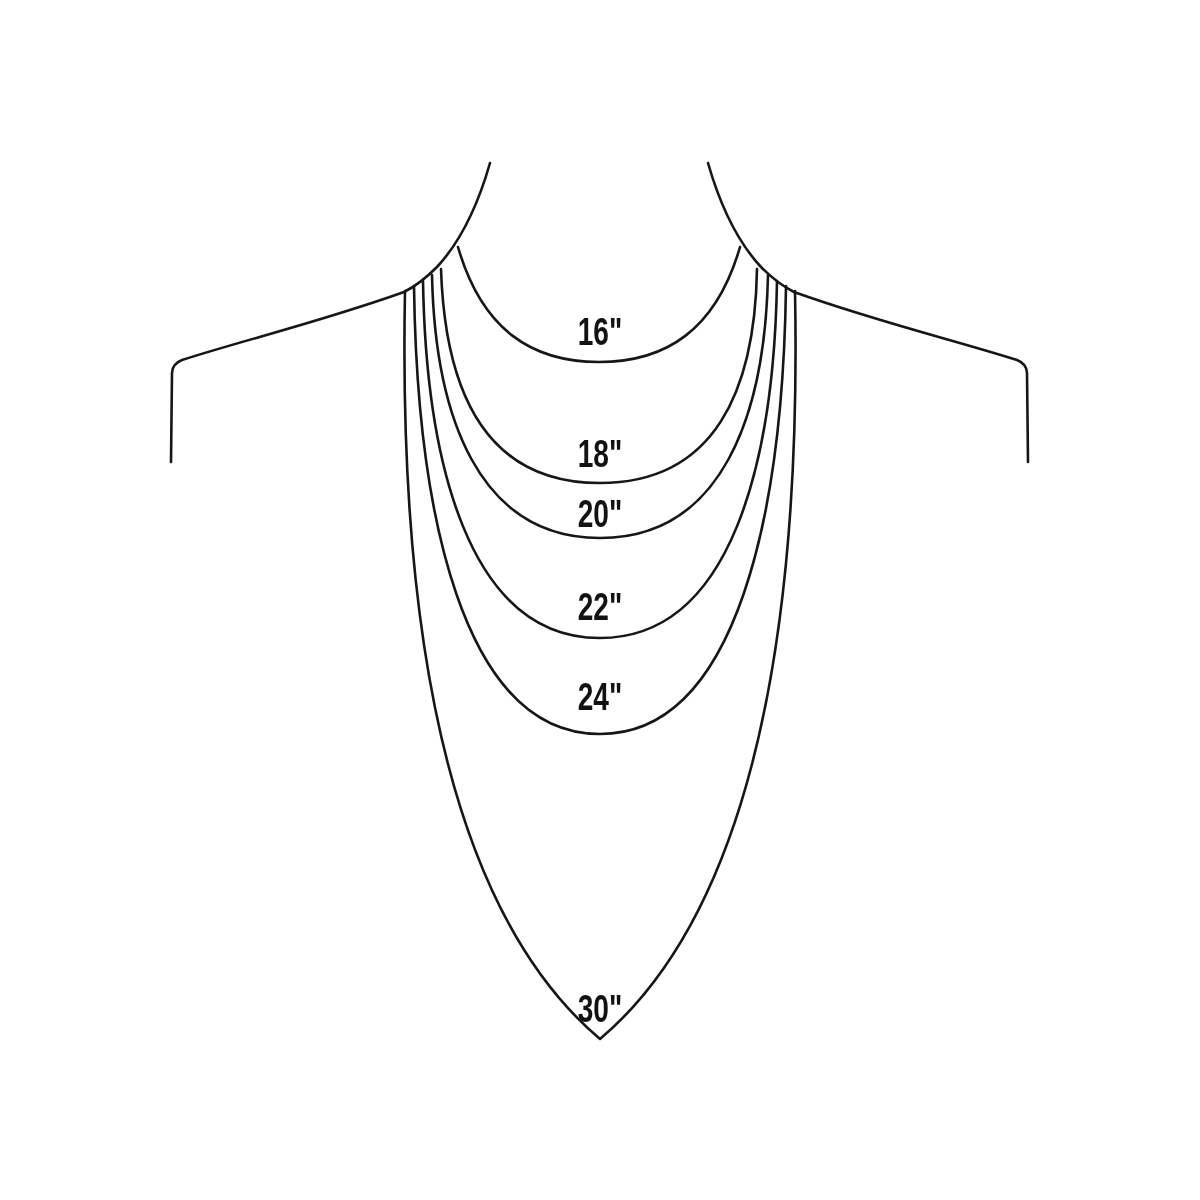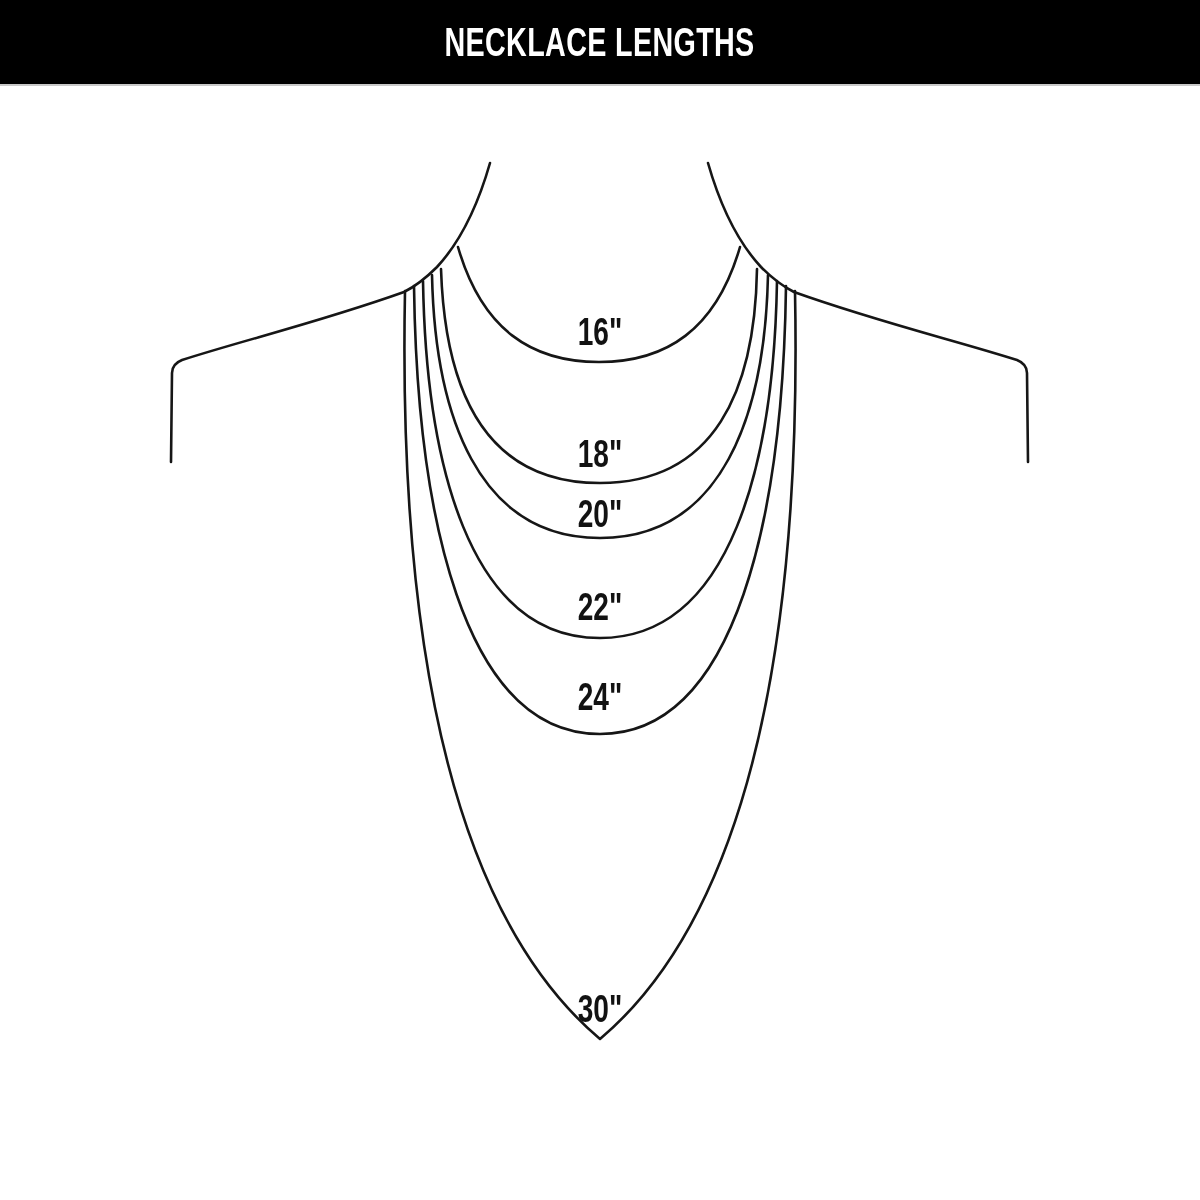--- a/index.html
+++ b/index.html
@@ -24,23 +24,20 @@
     color:#121212;white-space:nowrap;
   }
   .lbl-16{top:331px;} .lbl-18{top:453px;} .lbl-20{top:513px;}
   .lbl-22{top:606px;} .lbl-24{top:696px;} .lbl-30{top:1008px;}
 </style>
 </head>
 <body>
 
 <div class="canvas">
 
-  <div class="header">
-    <h1 class="title">NECKLACE LENGTHS</h1>
-  </div>
 
   <svg class="fig" viewBox="0 0 1200 1200" xmlns="http://www.w3.org/2000/svg" fill="none">
     <g stroke="#161616" stroke-width="2.6" fill="none" stroke-linecap="round" stroke-linejoin="round">
 
       <path d="M 490,163 C 478,205 462,240 437,267 C 428,276 416,286 404,292
                C 320,322 244,340 182,360 Q 172,364 172,373 L 171,462"></path>
       <path d="M 708,163 C 720,205 736,240 761,267 C 770,276 782,286 794,292
                C 878,322 954,340 1017,360 Q 1027,364 1027,373 L 1028,462"></path>
 
       <path d="M 458,247 C 482,330 532,362 599,362 C 666,362 716,330 740,247"></path>

